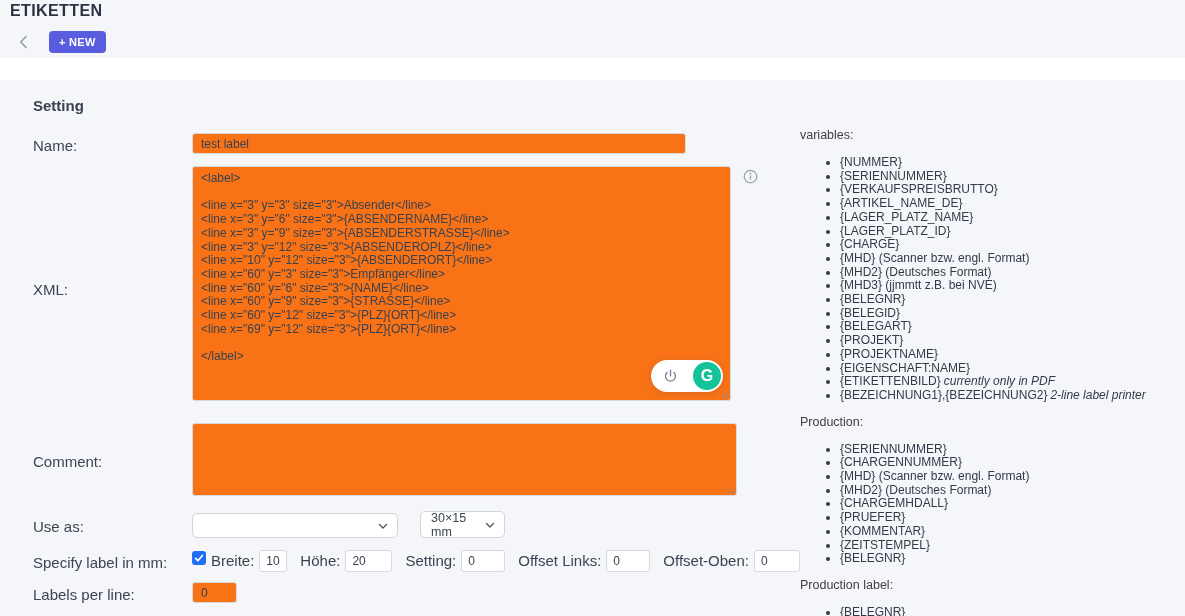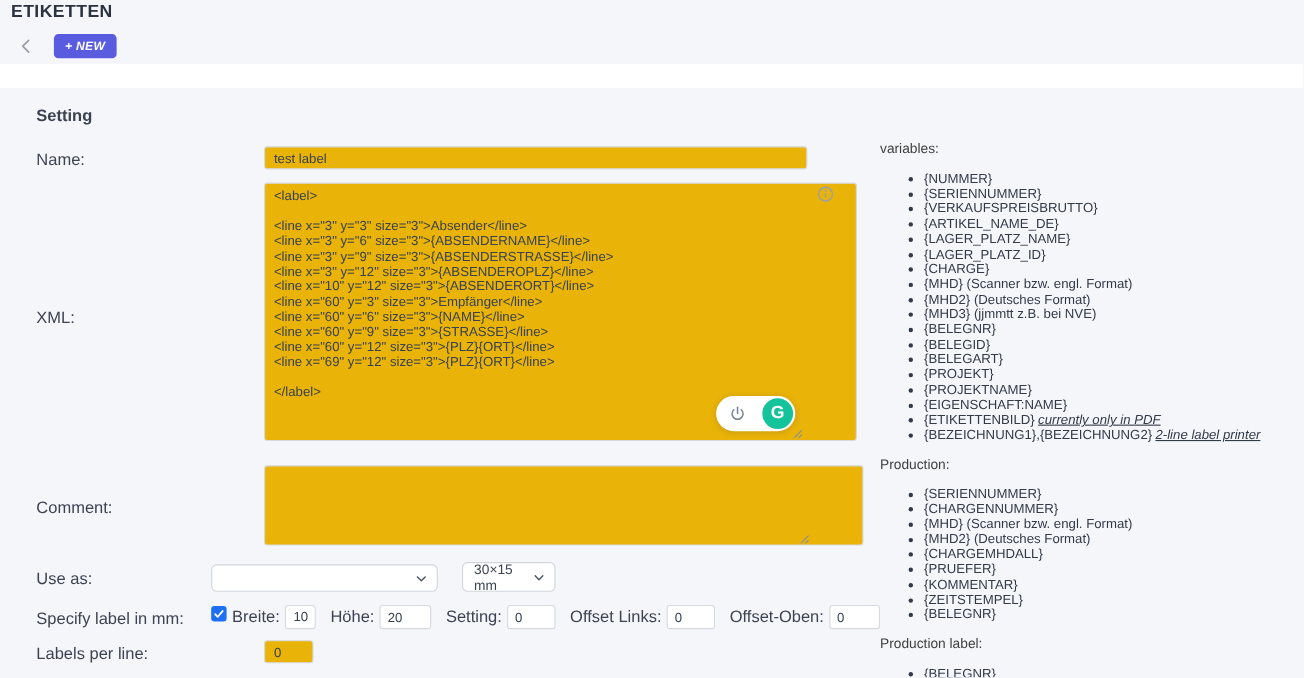--- a/index.html
+++ b/index.html
@@ -15,30 +15,30 @@
   .page-title {
     left: 10px; top: 2px; font-size: 16px; font-weight: bold;
     color: #2b3240; letter-spacing: .4px;
   }
   .back-btn { left: 14px; top: 32px; width: 20px; height: 20px; cursor: pointer;
     display: flex; align-items: center; justify-content: center; }
   .new-btn {
     left: 49px; top: 31px; height: 22px; padding: 0 10px;
     background: #5a5ce0; border: none; border-radius: 4px;
     color: #fff; font-size: 11px; font-weight: bold; font-family: inherit;
-    letter-spacing: .3px; cursor: pointer; display: inline-flex; align-items: center; font-style: italic;
+    letter-spacing: .3px; cursor: pointer; display: inline-flex; align-items: center;
   }
   .white-band { left: 0; top: 58px; width: 1185px; height: 22px; background: #ffffff; }
 
   
   .setting-heading { left: 33px; top: 97px; font-size: 15px; font-weight: 700; color: #3a4150; }
   .flabel { font-size: 15px; color: #3d4352; }
   .txt-input {
-    border: 1px solid #d6d9e0; border-radius: 3px; background: #eab308;
-    font-size: 12px; color: #374151; font-family: inherit; padding: 0 8px; margin-left: 48px;
+    border: 1px solid #d6d9e0; border-radius: 3px; background: #f97316;
+    font-size: 12px; color: #374151; font-family: inherit; padding: 0 8px;
   }
   textarea.txt-input { padding: 5px 8px; resize: none; line-height: 13.7px; }
   .xml-area { left: 192px; top: 166px; width: 539px; height: 235px; white-space: pre; overflow: hidden; }
   .comment-area { left: 192px; top: 423px; width: 545px; height: 73px; }
 
   .fake-select {
     background: #fff; border: 1px solid #d2d5dc; border-radius: 5px;
     display: flex; align-items: center; font-size: 12.5px; color: #3b4452;
     padding: 0 24px 0 10px; cursor: pointer; position: absolute;
   }
@@ -71,21 +71,21 @@
     background: #15c39a; color: #fff; font-weight: bold; font-size: 16px;
     display: flex; align-items: center; justify-content: center; cursor: pointer;
   }
   .grip { position: absolute; pointer-events: none; }
 
   
   .sidebar { left: 800px; top: 120px; width: 386px; padding-top: 7px; }
   .side-title { font-size: 12.5px; line-height: 17px; color: #404040; }
   ul.side-list { margin: 12px 0 11px; padding-left: 40px; list-style: disc; }
   ul.side-list li { font-size: 12px; line-height: 13.7px; color: #323a48; }
-  ul.side-list li em { font-style: italic; margin-left: 3px; text-decoration: underline; }
+  ul.side-list li em { font-style: italic; margin-left: 3px; }
 </style>
 </head>
 <body>
 
 <div class="screen">
 
   <div class="abs page-title">ETIKETTEN</div>
 
   <div class="abs back-btn">
     <svg width="16" height="16" viewBox="0 0 24 24" fill="none" stroke="#9aa0a9" stroke-width="2.4" stroke-linecap="round" stroke-linejoin="round">

